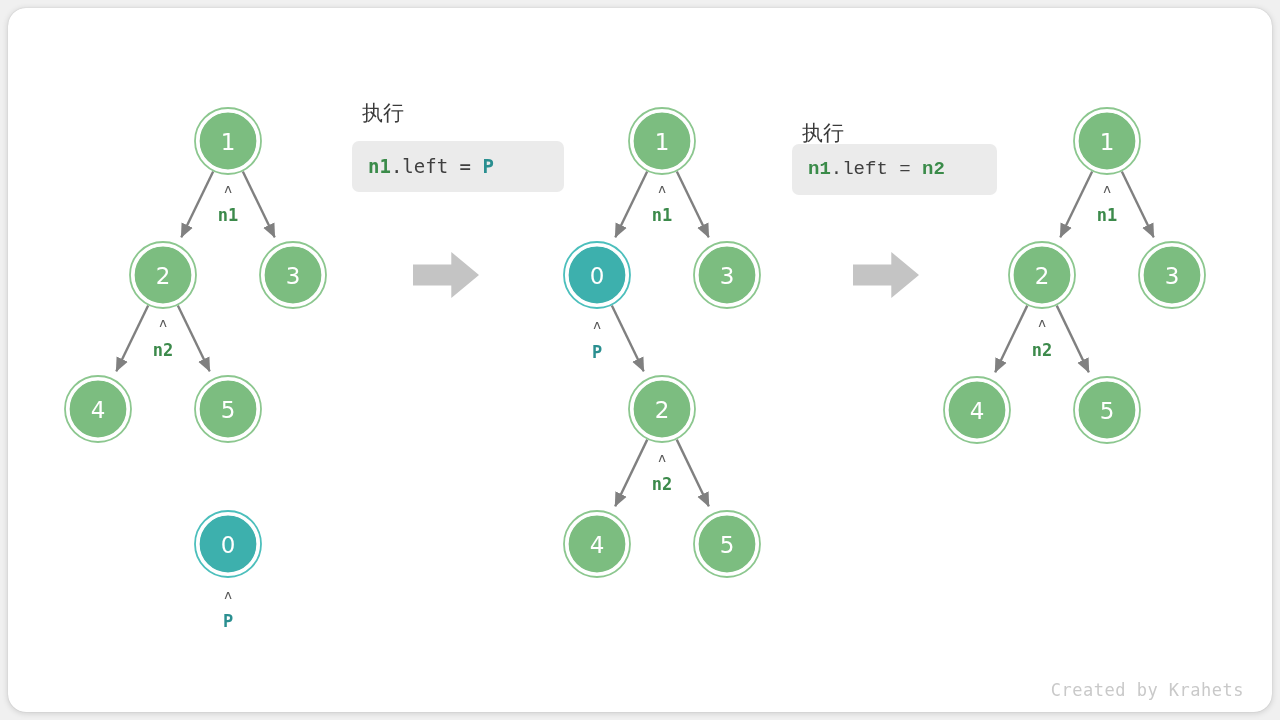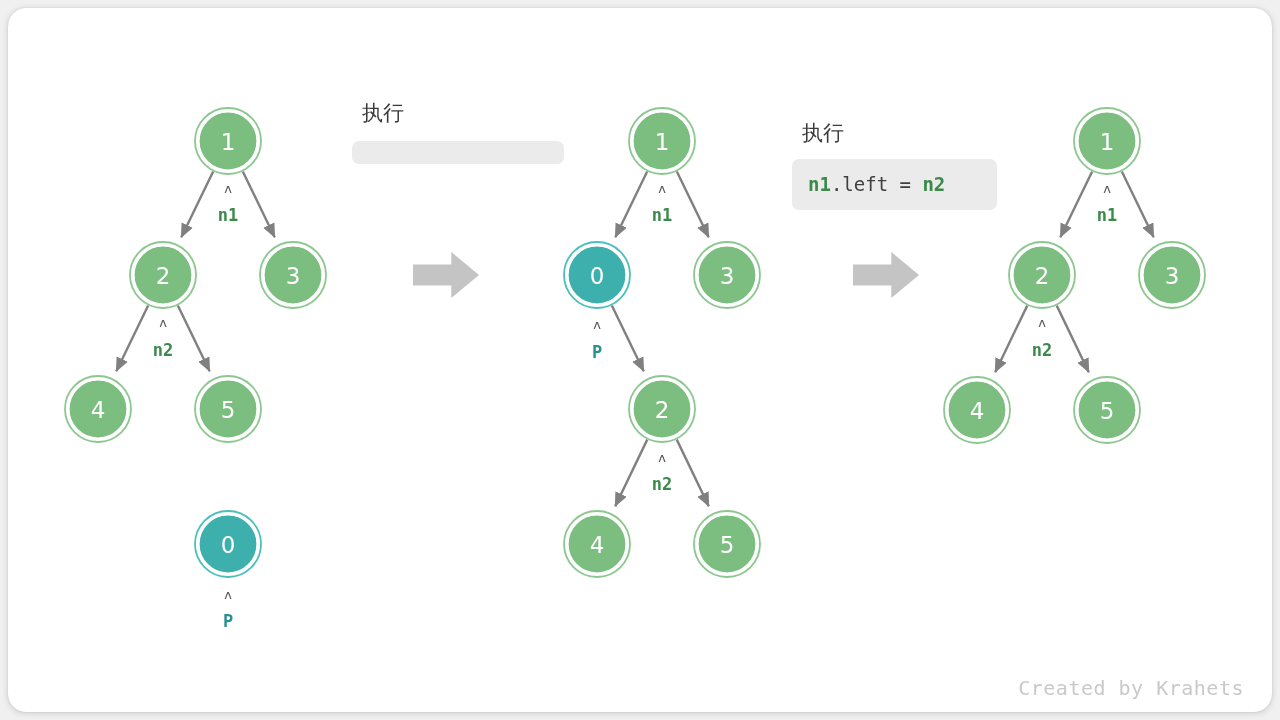--- a/index.html
+++ b/index.html
@@ -78,21 +78,21 @@
     color: #3f3f3f;
   }
   .code-box .tok-green { color: #3a8b49; font-weight: bold; }
   .code-box .tok-teal  { color: #2a8f90; font-weight: bold; }
   .code-box .tok-plain { color: #3f3f3f; }
   .watermark {
     position: absolute;
     right: 36px;
     bottom: 20px;
     font-family: "DejaVu Sans Mono", "Liberation Mono", monospace;
-    font-size: 20px;
+    font-size: 17px;
     color: #c9c9c9;
     letter-spacing: 0.5px;
     white-space: nowrap;
   }
 </style>
 </head>
 <body>
 
 <div id="canvas">
   <div class="card"></div>
@@ -265,19 +265,19 @@
           <text x="1042" y="350" class="ptr-label green">n2</text>
         </g>
       </g>
     <g id="block-arrows-layer">
         <polygon points="413.0,264.4 451.3,264.4 451.3,252.0 479.0,275.0 451.3,298.0 451.3,285.6 413.0,285.6" fill="#c4c4c4"></polygon>
         <polygon points="853.0,264.4 891.3,264.4 891.3,252.0 919.0,275.0 891.3,298.0 891.3,285.6 853.0,285.6" fill="#c4c4c4"></polygon>
       </g>
   </svg>
 
   <div class="step-title" id="step2-title" style="left: 362px; top: 99px;">执行</div>
-  <div class="code-box" id="step2-code" style="left: 352px; top: 141px; width: 180px;"></div>
+  <div class="code-box" id="step2-code" style="left: 352px; top: 141px; width: 180px;"><div><span class="tok-green">n1</span><span class="tok-plain">.left = </span><span class="tok-teal">P</span></div></div>
 
   <div class="step-title" id="step3-title" style="left: 802px; top: 119px;">执行</div>
-  <div class="code-box" id="step3-code" style="left: 792px; top: 159px; width: 173px;"><div><span class="tok-green">n1</span><span class="tok-plain">.left = </span><span class="tok-green">n2</span></div></div>
+  <div class="code-box" id="step3-code" style="left: 792px; top: 144px; width: 173px; font-family: Liberation Mono, monospace;"><div><span class="tok-green">n1</span><span class="tok-plain">.left = </span><span class="tok-green">n2</span></div></div>
 
   <div class="watermark">Created by Krahets</div>
 </div>
 
 </body></html>

